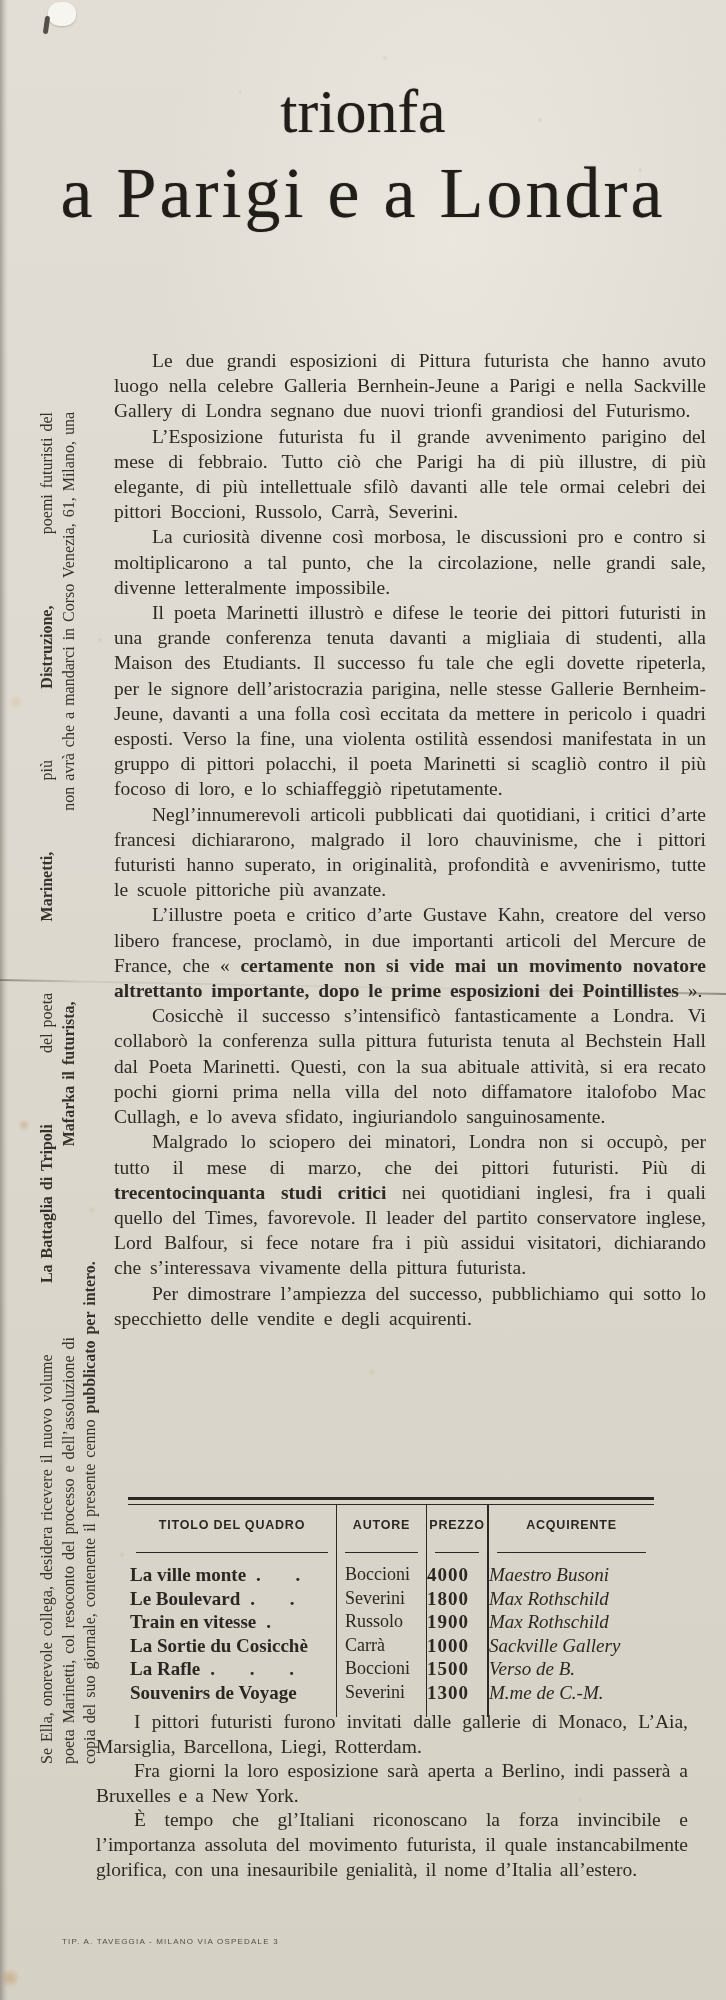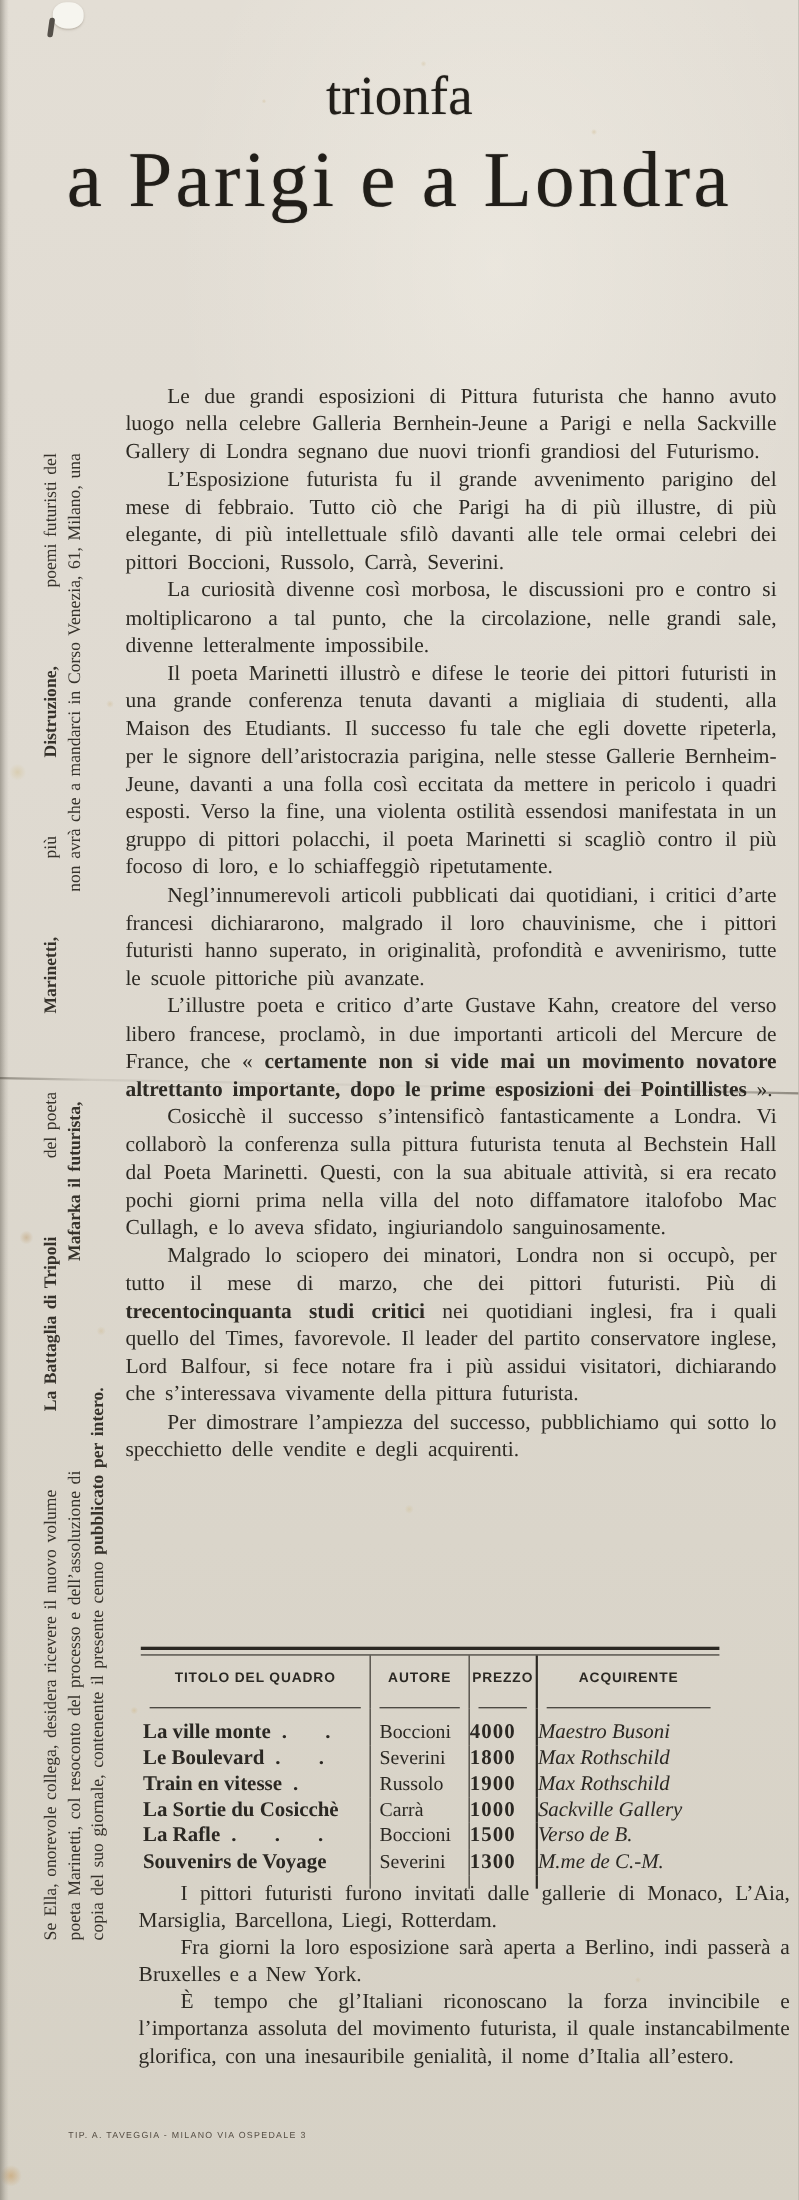--- a/index.html
+++ b/index.html
@@ -31,28 +31,28 @@
   .corner-chip{position:absolute;left:48px;top:2px;width:28px;height:24px;border-radius:45%;
     background:rgba(247,245,240,.95);box-shadow:0 1px 2px rgba(120,110,95,.4);}
   .corner-speck{position:absolute;left:44px;top:16px;width:5px;height:18px;border-radius:3px;
     background:#3c3731;transform:rotate(8deg);opacity:.85;}
   .crease{position:absolute;left:-6px;right:-6px;top:986px;height:2px;transform:rotate(1.1deg);
     background:linear-gradient(90deg, rgba(80,75,65,.55), rgba(80,75,65,.10) 12%, rgba(80,75,65,.05) 55%, rgba(80,75,65,.12) 86%, rgba(80,75,65,.60));}
 
   
   .title-block{position:absolute;left:0;right:0;top:50px;text-align:center;color:#211e19;}
   .title-line1{font-size:73px;line-height:1.05;letter-spacing:0px;white-space:nowrap;text-shadow:0 0 1px rgba(33,30,25,.55);}
-  .title-line2{font-size:50px;line-height:1.0;margin-top:12px;text-shadow:0 0 1px rgba(33,30,25,.5);text-align:center;}
+  .title-line2{font-size:62px;line-height:1.0;margin-top:30px;text-shadow:0 0 1px rgba(33,30,25,.5);text-align:center;}
   .title-line3{font-size:72px;line-height:1.05;margin-top:14px;letter-spacing:3px;white-space:nowrap;text-shadow:0 0 1px rgba(33,30,25,.55);}
 
   
   .body-col{position:absolute;left:114px;top:348px;width:592px;
     font-size:19.5px;line-height:25.2px;text-align:justify;word-spacing:4px;color:#2d2a24;}
   .body-col p{margin:0;text-indent:38px;}
-  .closing-col{position:absolute;left:126px;top:1710px;width:592px;
+  .closing-col{position:absolute;left:96px;top:1710px;width:592px;
     font-size:19.5px;line-height:24.6px;text-align:justify;word-spacing:3px;color:#2d2a24;}
   .closing-col p{margin:0;text-indent:38px;}
   .b{font-weight:700;}
   .i{}
 
   
   .sales-table{position:absolute;left:128px;top:1497px;width:526px;color:#2b2823;}
   .tbl-toprule{height:4px;border-top:3px solid #2b2823;border-bottom:1.5px solid #2b2823;}
   .tbl-grid{display:grid;grid-template-columns:209px 90px 62px 165px;}
   .th{font-family:"Liberation Sans", sans-serif;font-weight:700;font-size:12.5px;letter-spacing:.8px;

